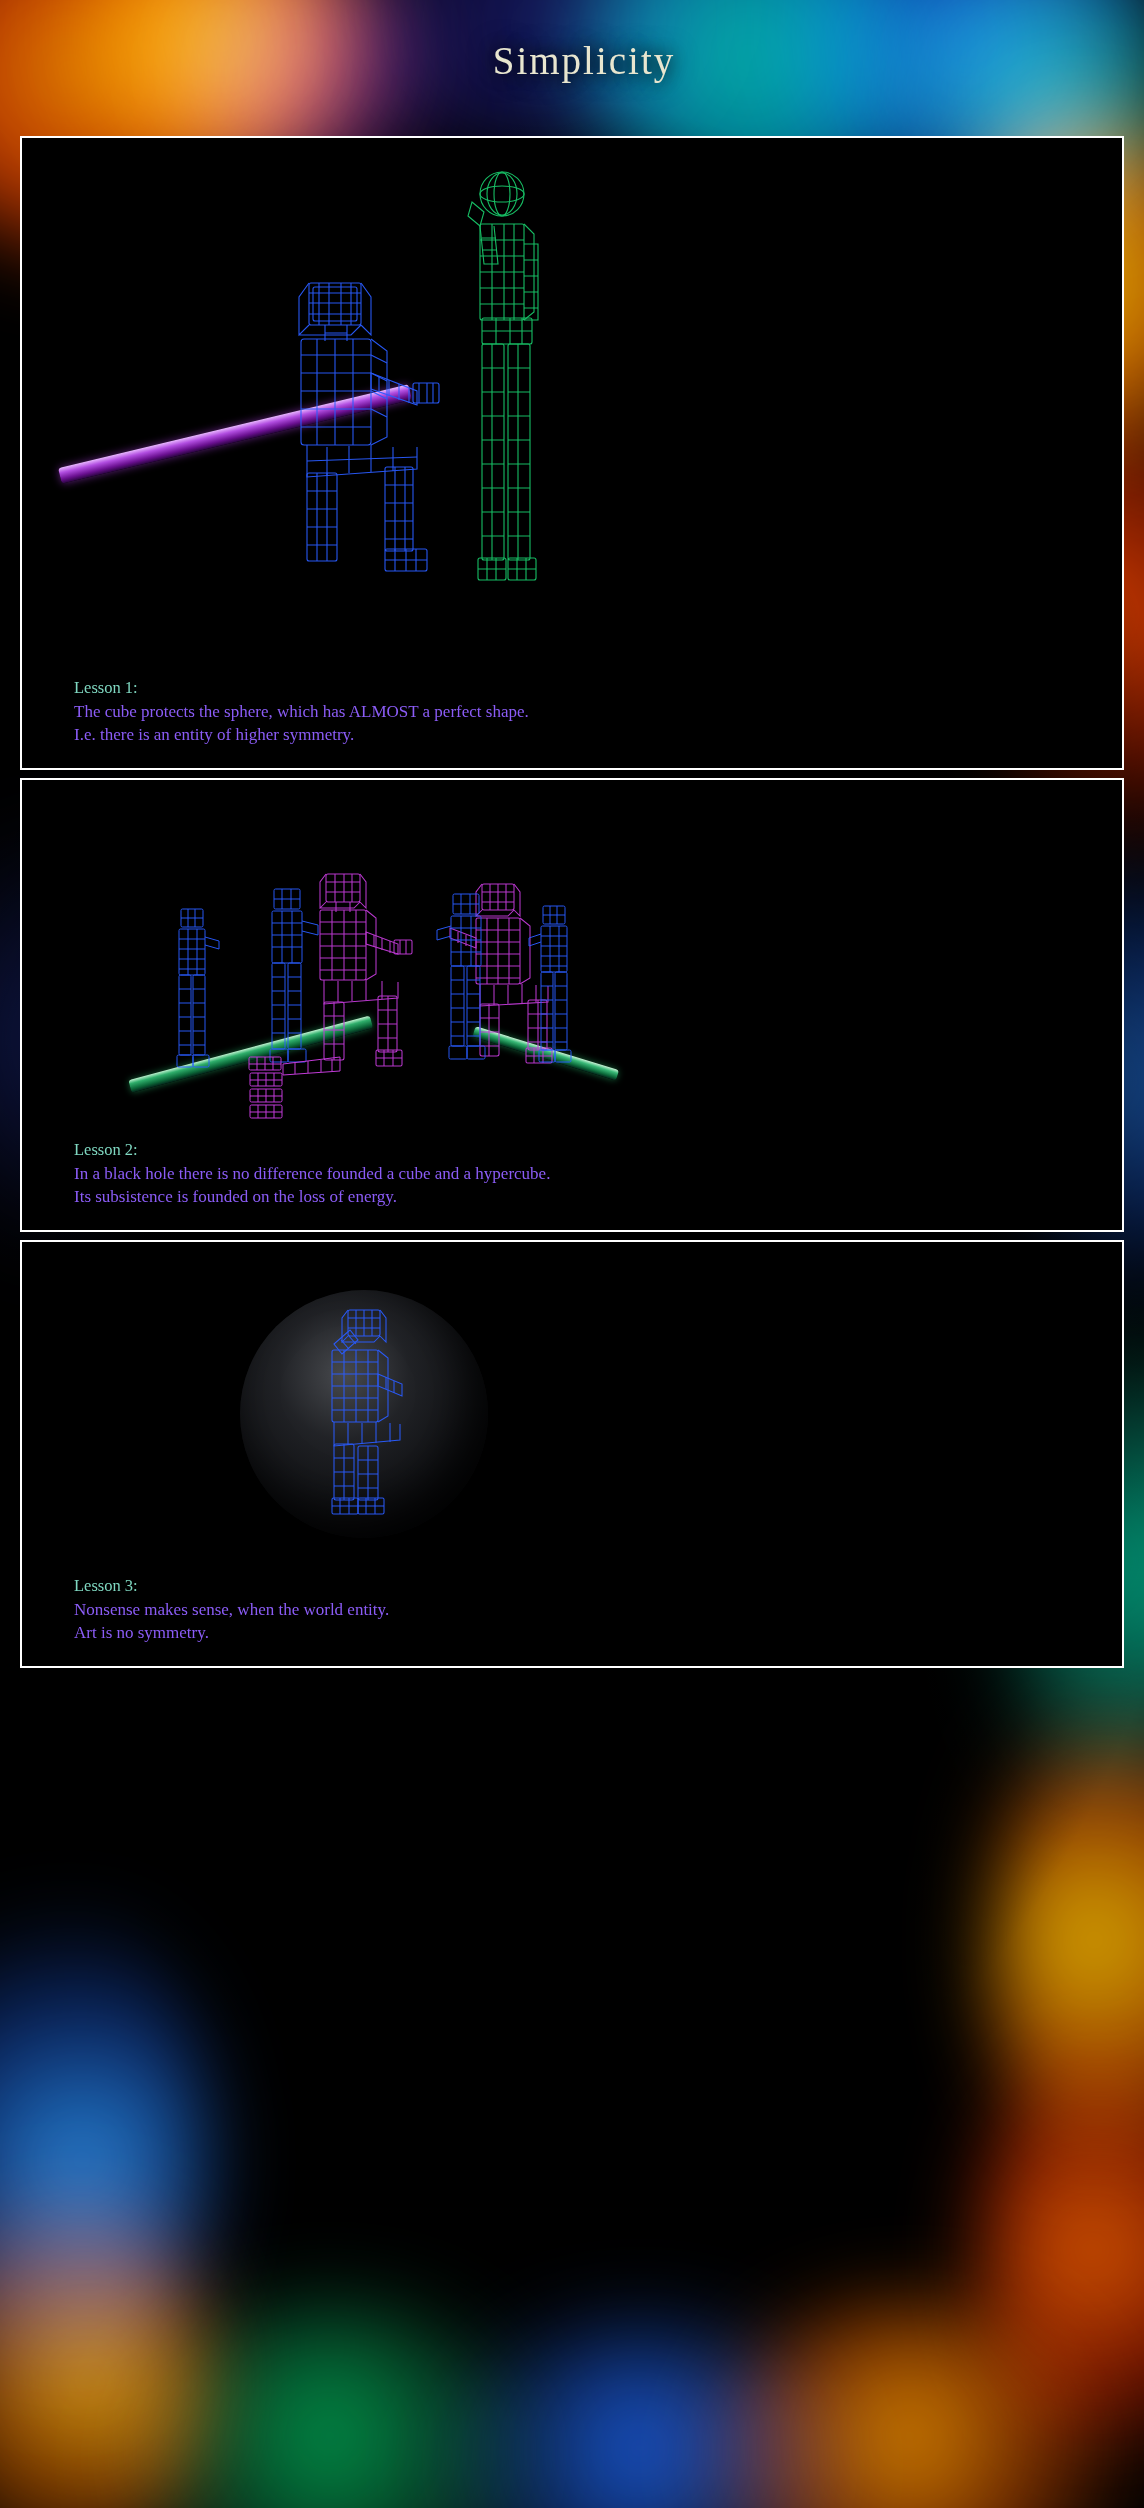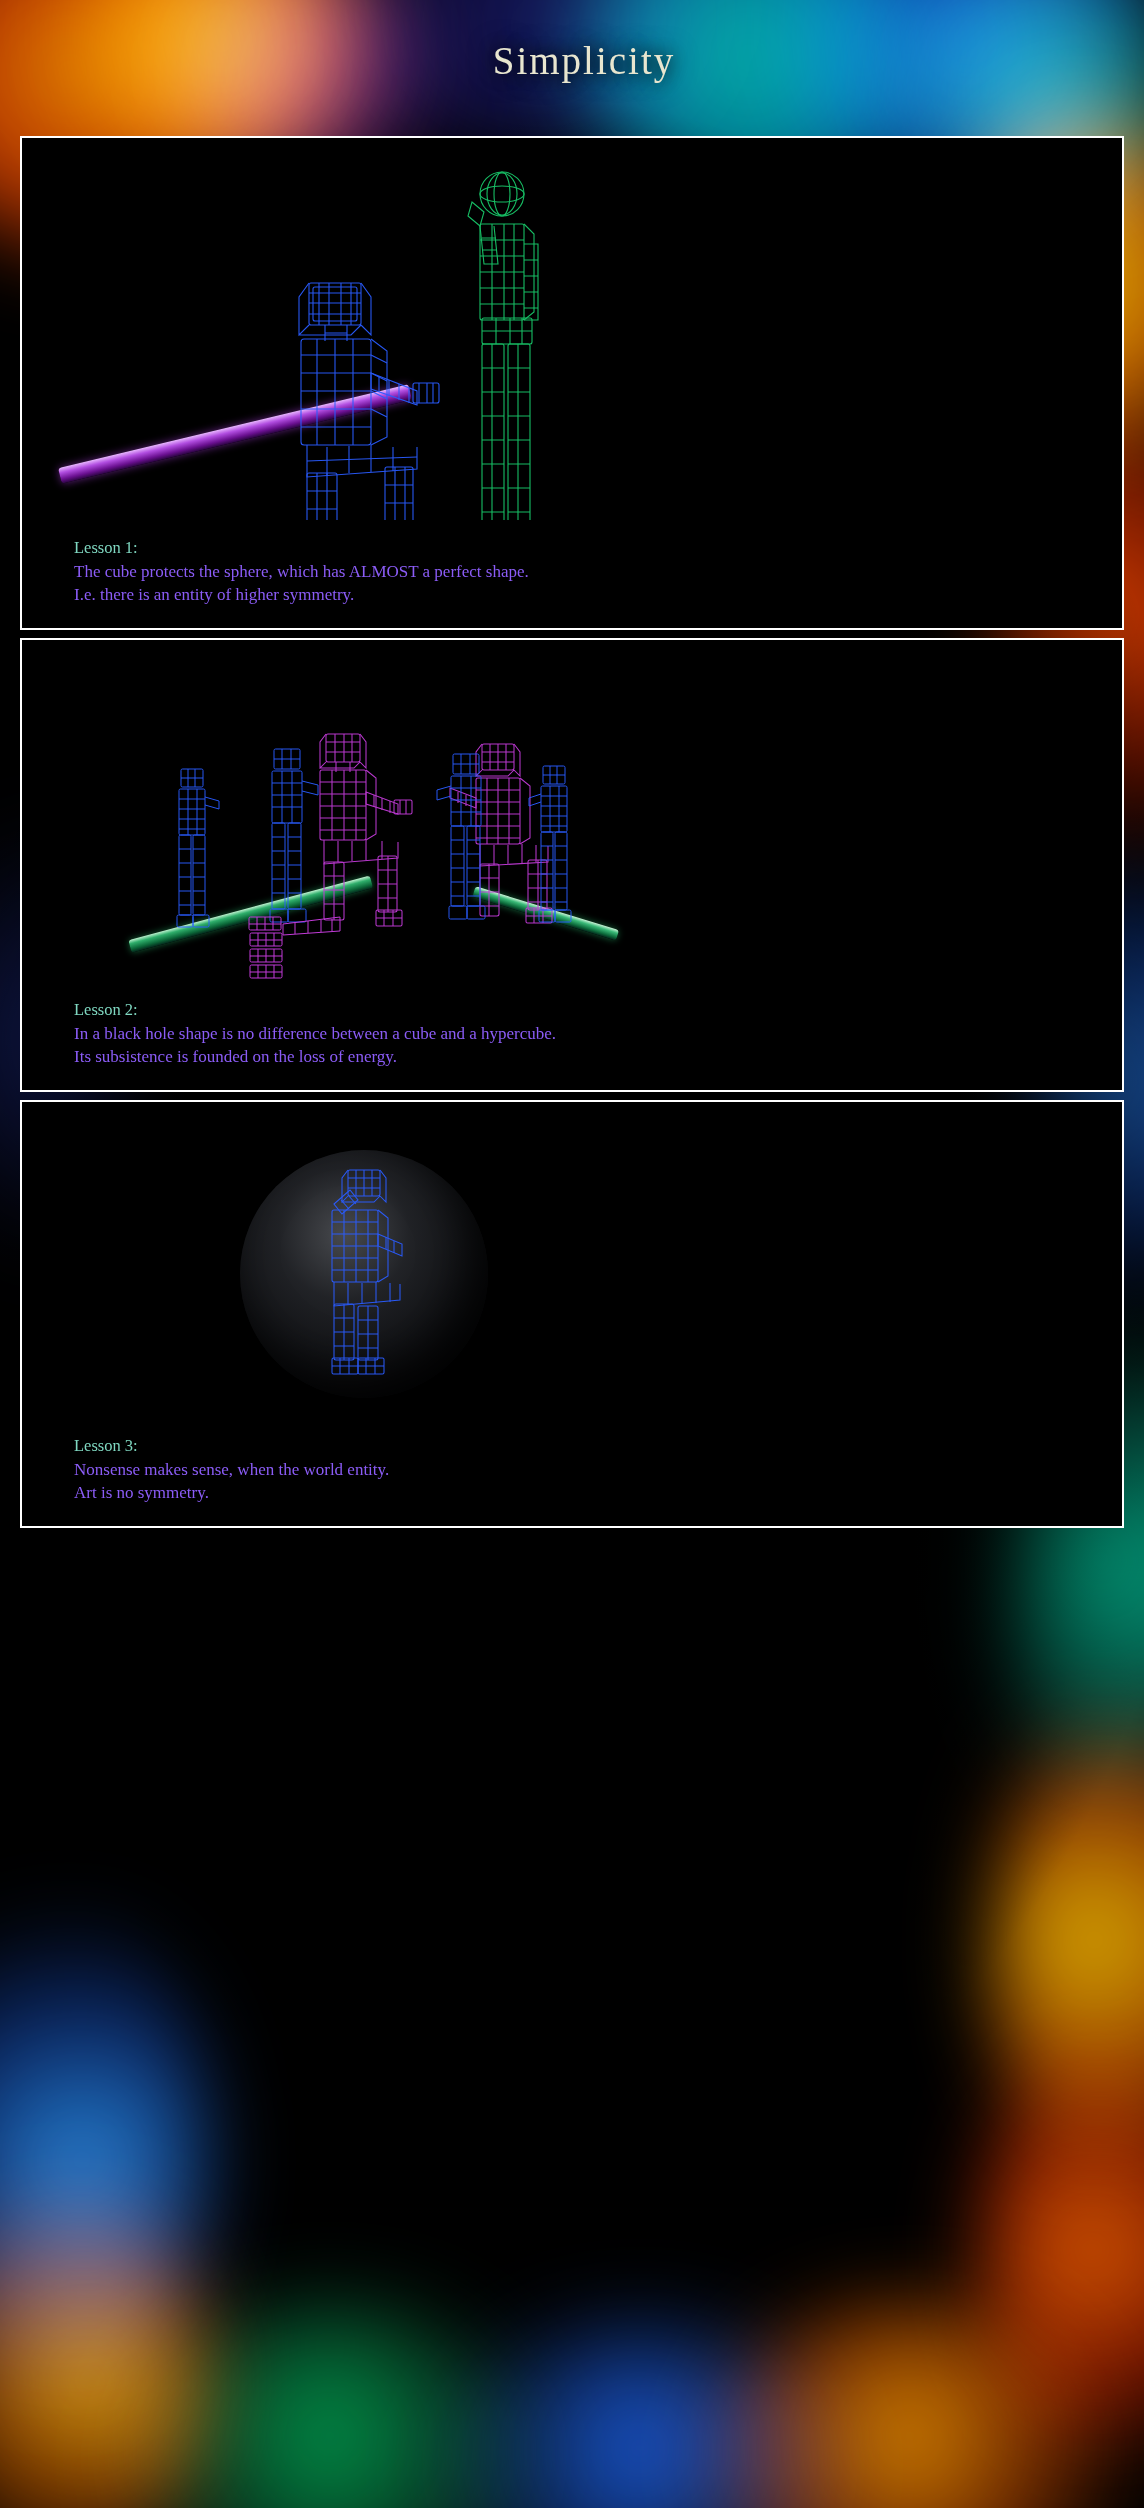--- a/index.html
+++ b/index.html
@@ -100,21 +100,21 @@
     z-index: 4;
   }
   .panel {
     position: relative;
     background: #000;
     border: 2px solid #ffffff;
     box-sizing: border-box;
     overflow: hidden;
   }
   .panel + .panel { margin-top: 8px; }
-  .p1 { height: 494px; }
+  .p1 { height: 634px; }
   .p2 { height: 454px; }
   .p3 { height: 428px; }
 
   .stage {
     position: absolute;
     left: 0; right: 0; top: 0;
     bottom: 108px;
     overflow: hidden;
   }
   .p3 .stage { bottom: 100px; }
@@ -439,21 +439,21 @@
             <path d="M28 84 L40 84 M28 98 L40 98 M28 112 L40 112 M28 126 L40 126 M28 140 L40 140"></path>
             <rect x="12" y="148" width="16" height="12" rx="1.5"></rect>
             <rect x="28" y="148" width="16" height="12" rx="1.5"></rect>
           </g>
         </svg>
       </div>
     </div>
 
     <div class="caption">
       <div class="lesson">Lesson 2:</div>
-      <div class="line">In a black hole shape is no difference between a cube and a hypercube.</div>
+      <div class="line">In a black hole there is no difference founded a cube and a hypercube.</div>
       <div class="line">Its subsistence is founded on the loss of energy.</div>
     </div>
   </div>
 
   <div class="panel p3">
     <div class="stage">
 
       <div class="sphere-bg" style="left:218px; top:48px; width:248px; height:248px;"></div>
 
       <div class="fig" style="left:288px; top:62px;">

